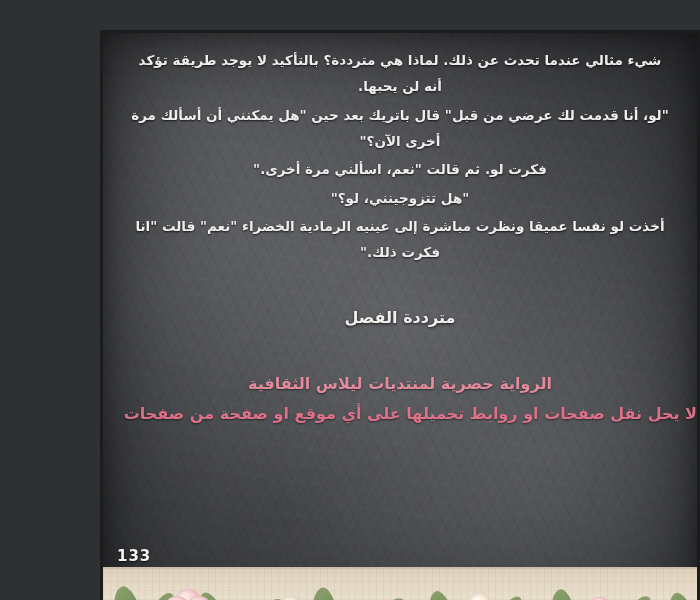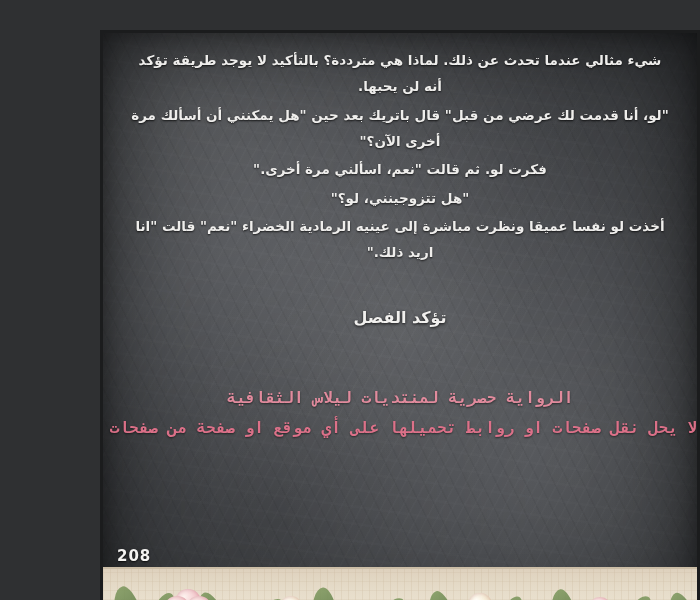--- a/index.html
+++ b/index.html
@@ -81,29 +81,28 @@
     font-size: 16px;
     font-weight: bold;
     text-shadow: 0 1px 3px rgba(0,0,0,0.8);
   }
 
   .watermark {
     position: absolute;
     z-index: 4;
     left: 0;
     right: 0;
-    top: 352px;
+    top: 336px;
     text-align: center;
     color: #e4738c;
     font-size: 16px;
     font-weight: bold;
     line-height: 1.85;
     opacity: .95;
     text-shadow: 0 1px 2px rgba(0,0,0,0.55);
-    font-family: Liberation Mono, monospace;
   }
   .watermark .wm-line { display: block; }
   .watermark .wm-line.l1 { color: #e98ea1; }
   .watermark .wm-line.l2 { color: #e4738c; text-align: right; }
   .watermark .wm-line.l3 { color: #e4738c; }
 
   .page-number {
     position: absolute;
     z-index: 5;
     left: 14px;
@@ -188,32 +187,32 @@
 <body>
 
 <div class="page">
 
   <div class="content">
     <div class="story-text">
       <p class="p1">شيء مثالي عندما تحدث عن ذلك. لماذا هي مترددة؟ بالتأكيد لا يوجد طريقة تؤكد أنه لن يحبها.</p>
       <p class="p2">"لو، أنا قدمت لك عرضي من قبل" قال باتريك بعد حين "هل يمكنني أن أسألك مرة أخرى الآن؟"</p>
       <p>فكرت لو. ثم قالت "نعم، اسألني مرة أخرى."</p>
       <p>"هل تتزوجينني، لو؟"</p>
-      <p>أخذت لو نفسا عميقا ونظرت مباشرة إلى عينيه الرمادية الخضراء "نعم" قالت "انا اريد ذلك."</p>
-    </div>
-
-    <div class="chapter-end">تؤكد الفصل</div>
+      <p>أخذت لو نفسا عميقا ونظرت مباشرة إلى عينيه الرمادية الخضراء "نعم" قالت "انا فكرت ذلك."</p>
+    </div>
+
+    <div class="chapter-end">مترددة الفصل</div>
   </div>
 
   <div class="watermark">
     <span class="wm-line l1">الرواية حصرية لمنتديات ليلاس الثقافية</span>
     <span class="wm-line l2">لا يحل نقل صفحات او روابط تحميلها على أي موقع او صفحة من صفحات</span>
   </div>
 
-  <div class="page-number">208</div>
+  <div class="page-number">133</div>
 
   <div class="footer">
 
     <div class="leaf" style="left:18px; transform:rotate(-18deg);"></div>
     <div class="leaf" style="left:44px; transform:rotate(12deg) scale(.85);"></div>
     <div class="leaf" style="left:104px; transform:rotate(-26deg) scale(.9);"></div>
     <div class="leaf" style="left:150px; transform:rotate(20deg) scale(.75);"></div>
     <div class="leaf" style="left:212px; transform:rotate(-10deg) scale(.95);"></div>
     <div class="leaf" style="left:268px; transform:rotate(26deg) scale(.8);"></div>
     <div class="leaf" style="left:332px; transform:rotate(-20deg) scale(.9);"></div>

